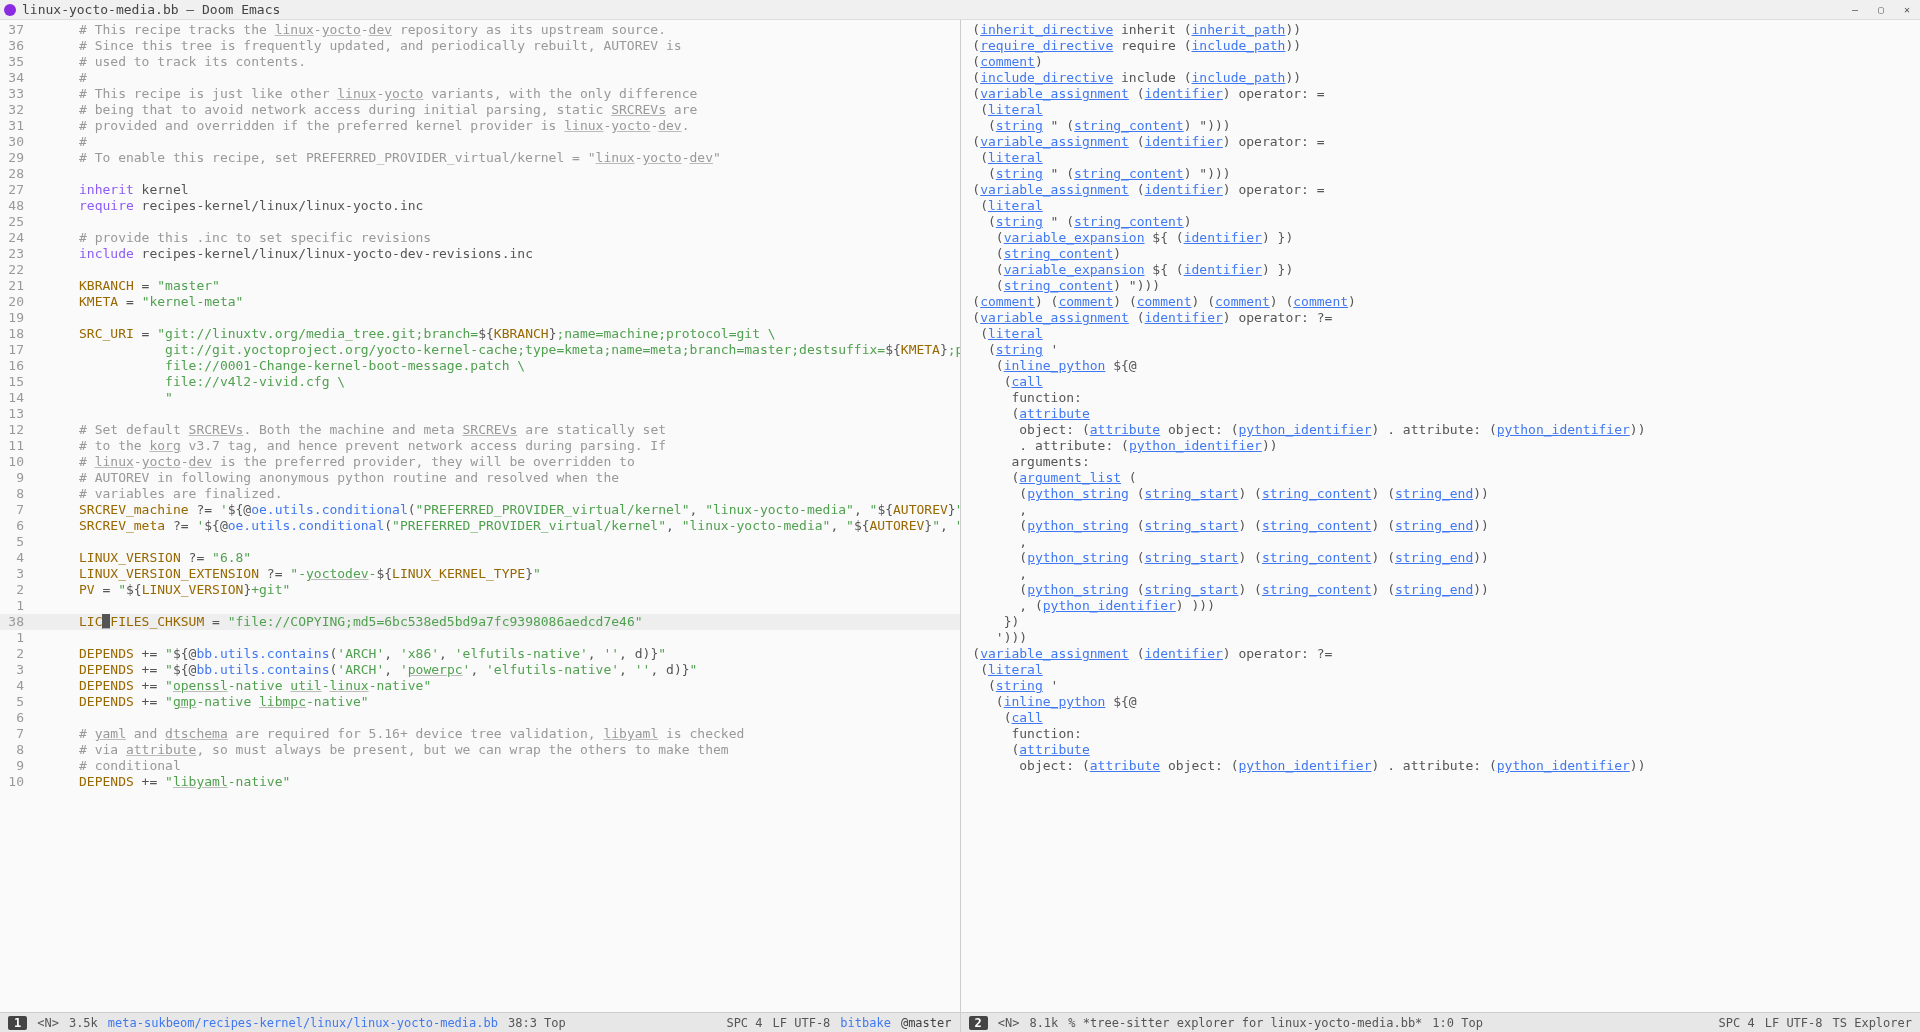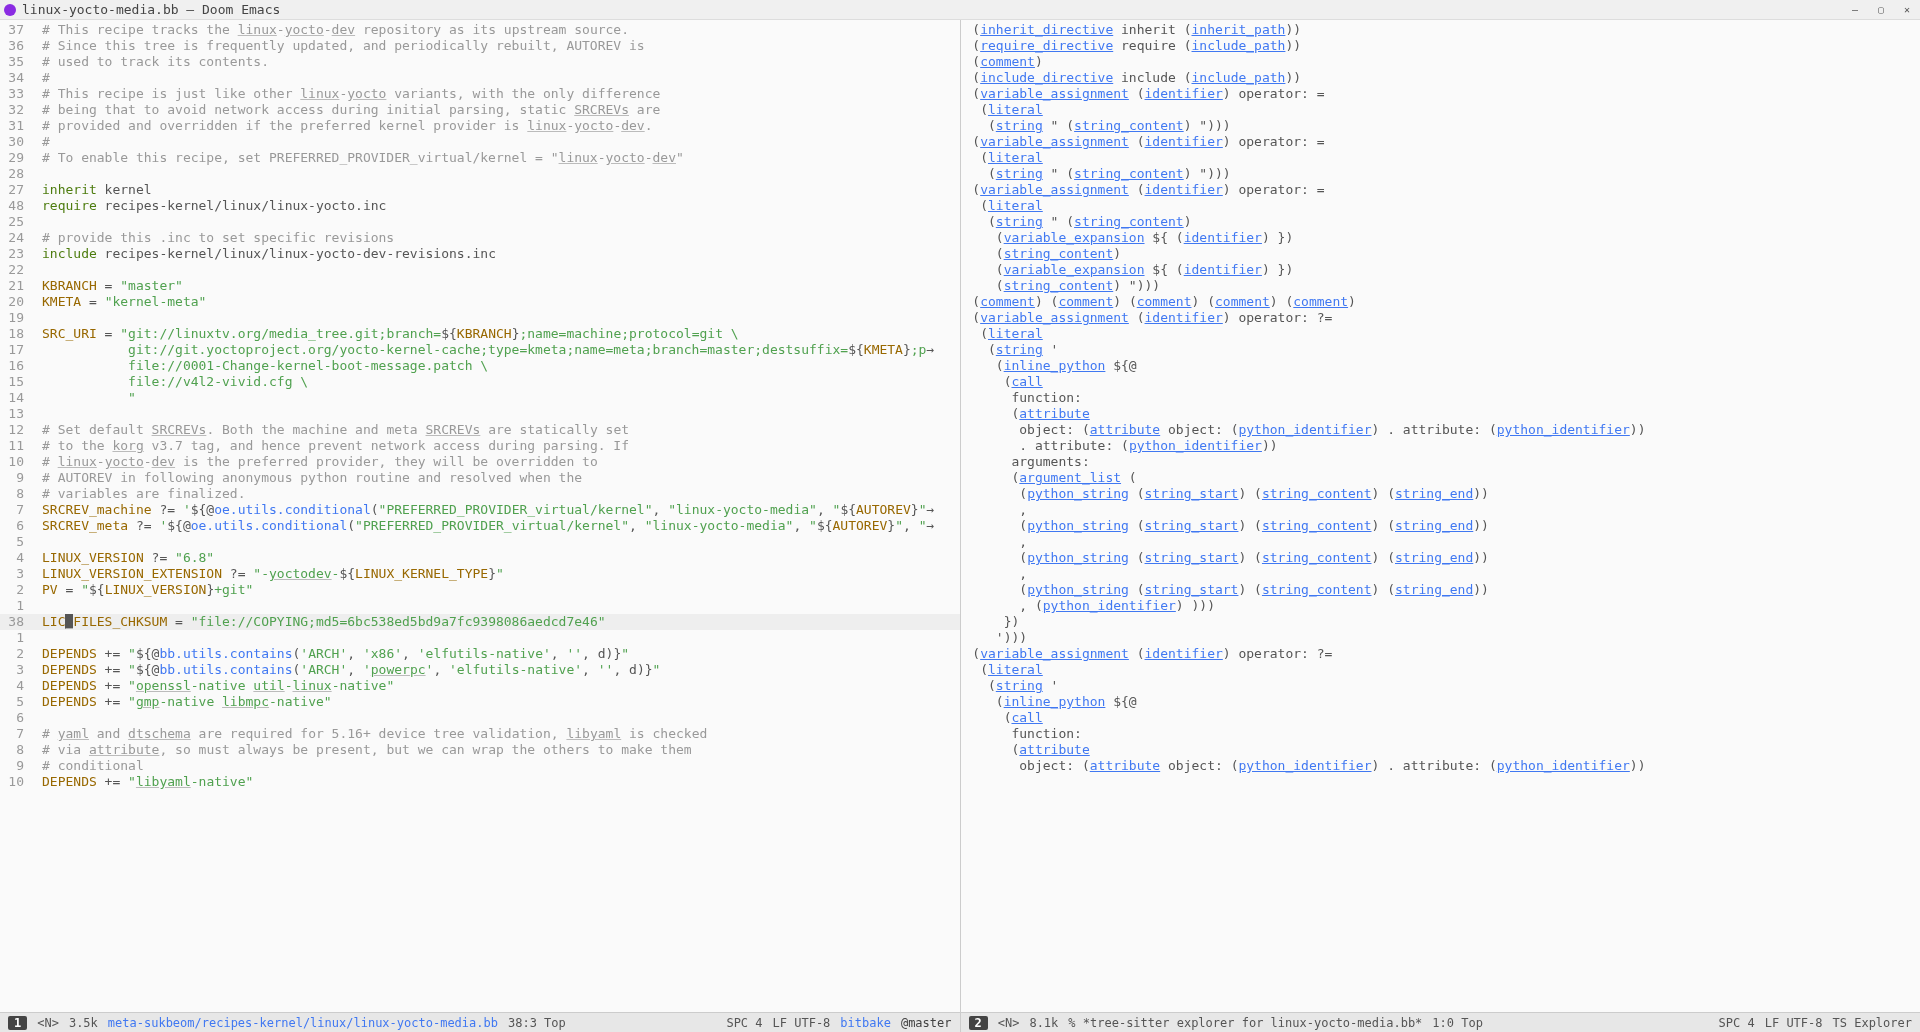--- a/index.html
+++ b/index.html
@@ -6,27 +6,27 @@
 body { font-family: 'Consolas', 'Monaco', monospace; font-size: 13px; background: #fafafa; color: #555; overflow: hidden; height: 100vh; display: flex; flex-direction: column; }
 .titlebar { background: #f0f0f0; height: 20px; display: flex; align-items: center; padding: 0 4px; position: relative; border-bottom: 1px solid #ddd; }
 .titlebar-icon { width: 12px; height: 12px; background: #8a2be2; border-radius: 50%; margin-right: 6px; }
 .titlebar-text { font-size: 13px; color: #444; }
 .win-controls { position: absolute; right: 0; display: flex; gap: 0; }
 .win-btn { width: 26px; height: 20px; display: flex; align-items: center; justify-content: center; font-size: 10px; color: #555; cursor: pointer; }
 .split { display: flex; flex: 1; overflow: hidden; }
 .pane { flex: 1; overflow: hidden; display: flex; flex-direction: column; background: #fafafa; }
 .pane-left { border-right: 1px solid #ccc; }
 .code-area { flex: 1; overflow: auto; padding: 2px 0; }
-.line { display: flex; white-space: pre; line-height: 16px; height: 16px; gap: 10px; }
+.line { display: flex; white-space: pre; line-height: 16px; height: 16px; }
 .gutter { width: 32px; text-align: right; color: #999; padding-right: 8px; user-select: none; flex-shrink: 0; }
-.code { flex: 1; }
+.code { flex: 1; margin-left: 47px; }
 .hl-line { background: #eee; }
 .cursor-block { background: #555; color: #fff; }
 .c { color: #999; }
-.kw { color: #4d7c0f; }
+.kw { color: #8b5cf6; }
 .str { color: #50a14f; }
 .fn { color: #4078f2; }
 .var { color: #986801; }
 .und { text-decoration: underline; text-decoration-color: #bbb; }
 .link { color: #4078f2; text-decoration: underline; }
 .statusbar { display: flex; background: #e7e7e7; height: 20px; border-top: 1px solid #ccc; }
 .sb-pane { flex: 1; display: flex; align-items: center; padding: 0 8px; font-size: 12px; gap: 10px; color: #555; }
 .sb-left { border-right: 1px solid #ccc; }
 .sb-num { background: #444; color: #fff; padding: 0 6px; border-radius: 2px; font-weight: bold; }
 .sb-path { color: #4078f2; }

